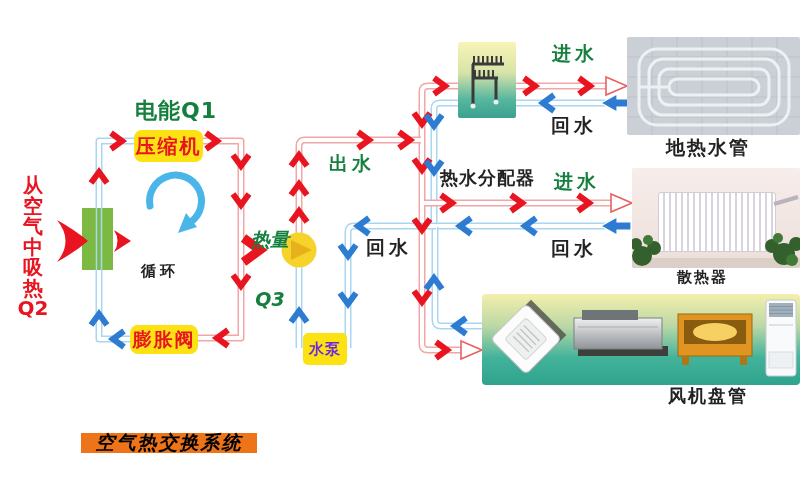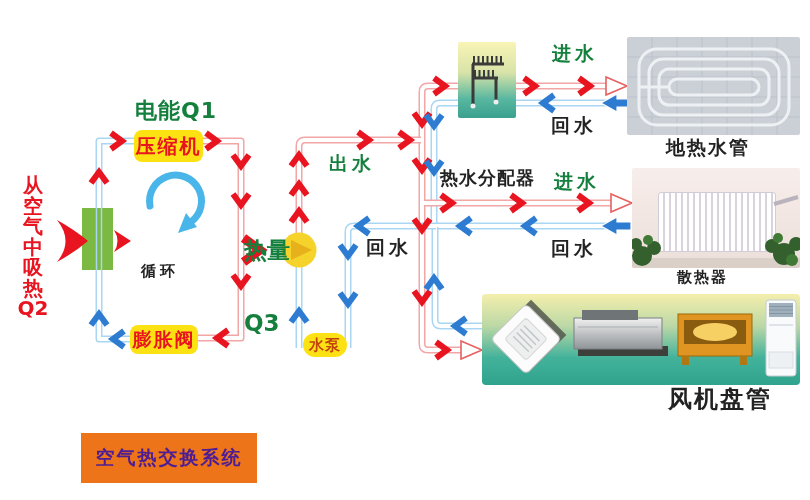--- a/index.html
+++ b/index.html
@@ -15,23 +15,23 @@
     position:absolute;z-index:4;background:#fde213;border-radius:8px;
     display:flex;align-items:center;justify-content:center;
     font-weight:bold;color:#e8141f;letter-spacing:2px;
   }
   .vert{
     position:absolute;z-index:3;display:flex;flex-direction:column;align-items:center;
     color:#e8141f;font-weight:bold;font-size:20px;line-height:20.5px;
   }
   .photo{position:absolute;z-index:2;border-radius:2px;overflow:hidden;}
   .footer-box{
-    position:absolute;z-index:4;top:433px;height:50px;background:#ee7419;color:#4c1d95;
+    position:absolute;z-index:4;top:433px;height:20px;background:#ee7419;color:#000000;
     display:flex;align-items:center;justify-content:center;
-    font-size:19px;font-weight:bold;letter-spacing:2px;
+    font-size:19px;font-weight:bold;letter-spacing:2px;font-style:italic;
   }
   .radiator-body{
     position:absolute;left:26px;top:24px;width:116px;height:58px;
     background:repeating-linear-gradient(90deg,#ffffff 0 4px,#d9d3de 4px 6px);
     border:1px solid #d2ccd6;border-radius:3px;
   }
   .floor-strip{position:absolute;left:0;bottom:0;width:100%;height:10px;background:#dbd0c7;}
 </style>
 </head>
 <body>
@@ -267,42 +267,42 @@
 
   <div class="ybox" style="left:130px;top:325px;width:68px;height:29px;font-size:19px;">膨胀阀</div>
 
   <div class="ybox" style="left:134px;top:130px;width:69px;height:32px;font-size:20px;">压缩机</div>
 
   <div class="lbl dark" style="left:141px;top:217px;font-size:15px;letter-spacing:4px;line-height:1.45;">
     <div>循环</div>
     <div>冷媒</div>
   </div>
 
-  <div class="lbl red" style="left:244px;top:190px;width:52px;font-size:23px;line-height:1.05;">
+  <div class="lbl red" style="left:244px;top:190px;width:52px;text-align:center;font-size:19px;line-height:1.05;font-style:italic;">
     <div>热量</div>
     <div>Q3</div>
   </div>
 
   <div class="lbl red" style="left:329px;top:153px;font-size:19px;letter-spacing:4px;">出水</div>
 
   <div class="lbl dark" style="left:366px;top:237px;font-size:19px;letter-spacing:4px;">回水</div>
 
-  <div class="ybox" style="left:303px;top:333px;width:44px;height:24px;font-size:15px;border-radius:12px;color:#c2410c;letter-spacing:1px;">水泵</div>
+  <div class="ybox" style="left:303px;top:333px;width:44px;height:32px;font-size:15px;border-radius:5px;color:#6d28d9;letter-spacing:1px;">水泵</div>
 
   <div class="lbl dark" style="left:440px;top:124px;font-size:18px;letter-spacing:1px;margin-top:44px;">热水分配器</div>
 
   <div class="lbl red" style="left:552px;top:43px;font-size:19px;letter-spacing:4px;">进水</div>
 
   <div class="lbl dark" style="left:551px;top:115px;font-size:19px;letter-spacing:4px;">回水</div>
 
   <div class="lbl dark" style="left:666px;top:137px;font-size:19px;letter-spacing:2px;">地热水管</div>
 
   <div class="lbl red" style="left:554px;top:171px;font-size:19px;letter-spacing:4px;">进水</div>
 
   <div class="lbl dark" style="left:551px;top:238px;font-size:19px;letter-spacing:4px;">回水</div>
 
   <div class="lbl dark" style="left:677px;top:269px;font-size:15px;letter-spacing:2px;">散热器</div>
 
-  <div class="lbl dark" style="left:668px;top:386px;font-size:24px;letter-spacing:2px;">风机盘管</div>
+  <div class="lbl dark" style="left:668px;top:386px;font-size:18px;letter-spacing:2px;">风机盘管</div>
 
   <div class="footer-box" style="left:81px;width:176px;">空气热交换系统</div>
 
 </div>
 
 </body></html>

